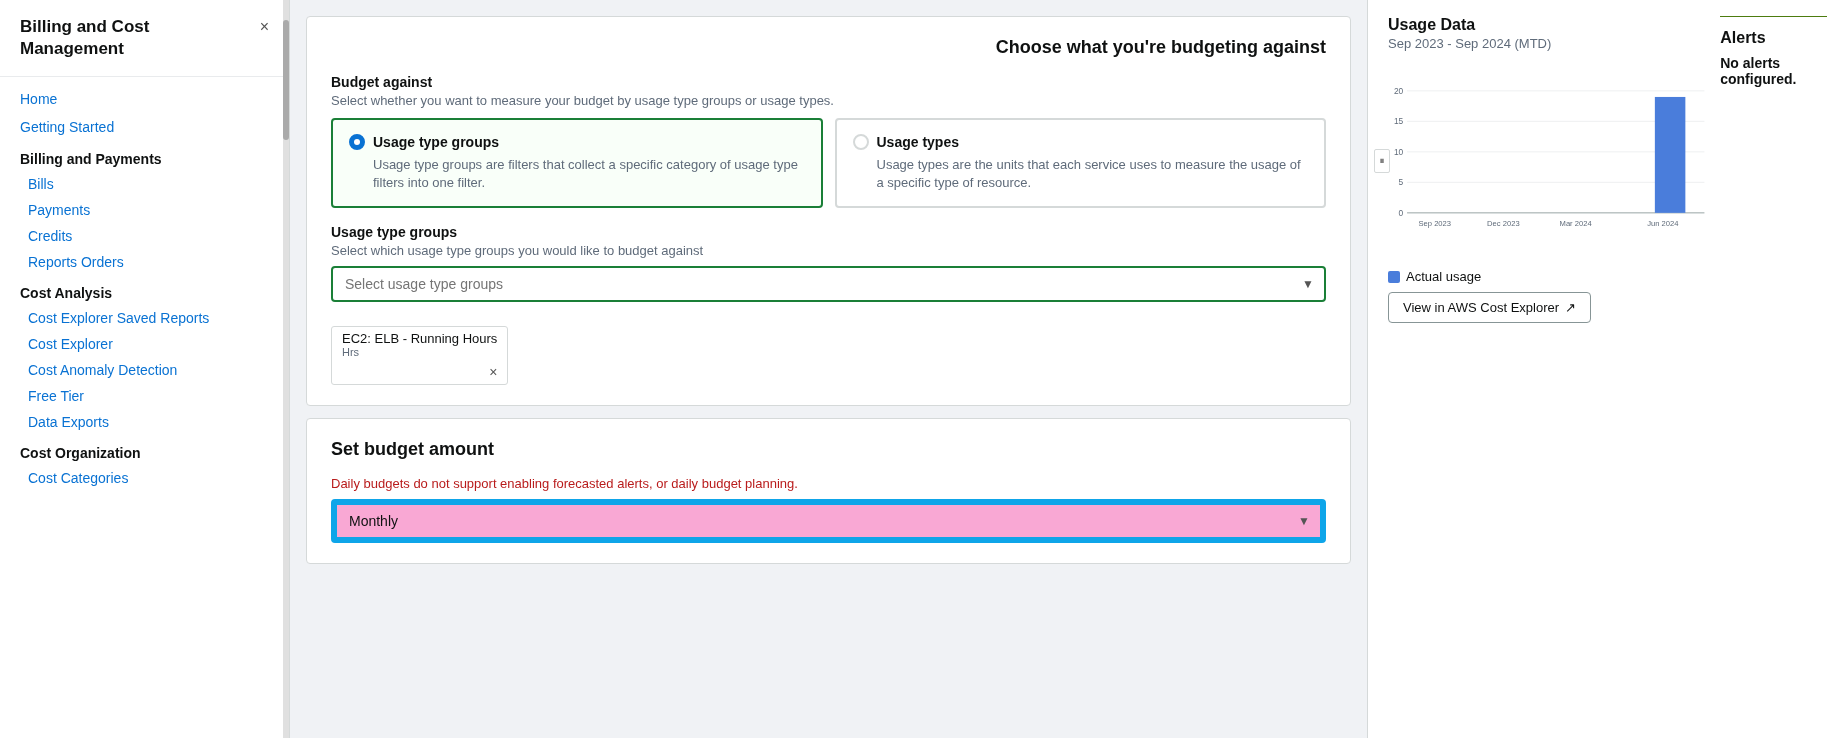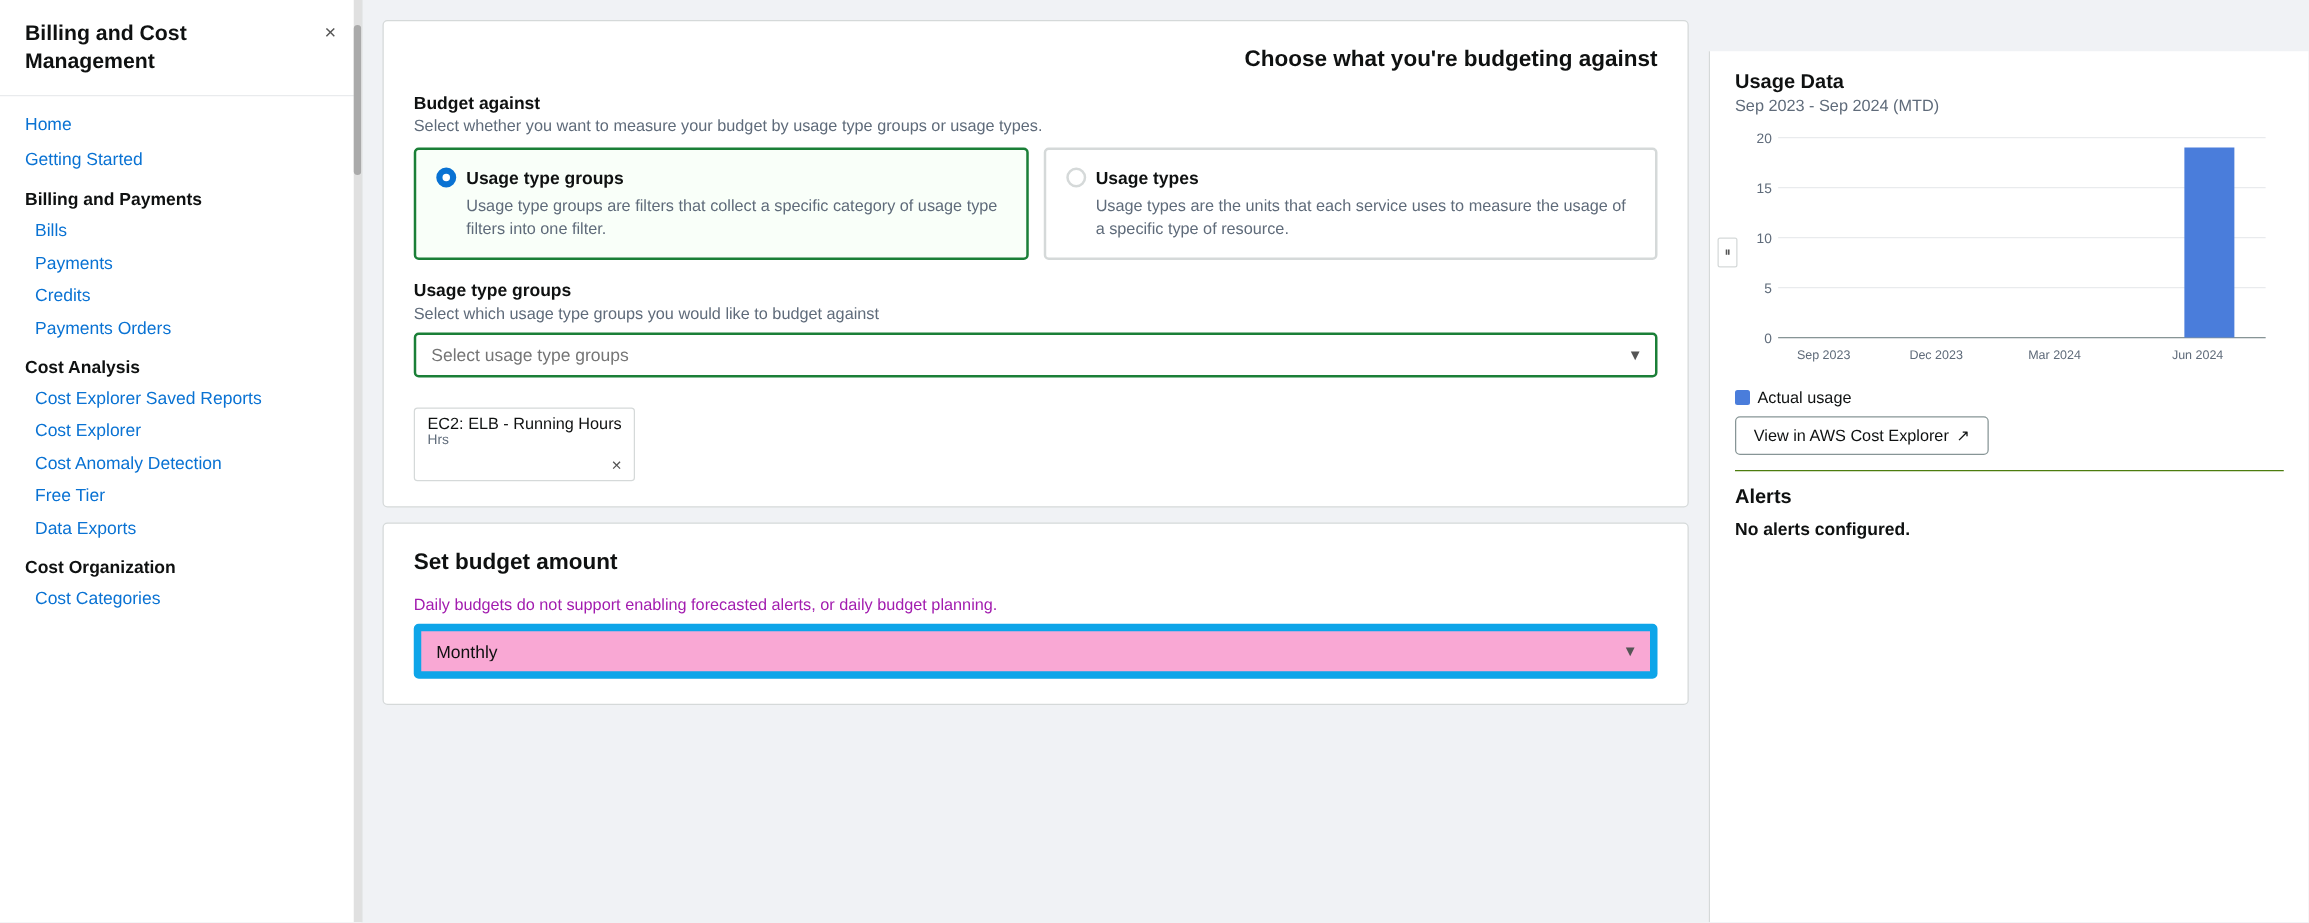--- a/index.html
+++ b/index.html
@@ -252,21 +252,21 @@
       color: #0f1111;
     }
     .period-label {
       font-size: 14px;
       font-weight: 700;
       color: #0f1111;
       margin-bottom: 3px;
     }
     .period-desc {
       font-size: 13px;
-      color: #a21caf;
+      color: #b91c1c;
       margin-bottom: 8px;
     }
     .period-select-wrapper {
       position: relative;
       border: 6px solid #0ea5e9;
       border-radius: 4px;
       background: #f9a8d4;
     }
     .period-select {
       width: 100%;
@@ -291,23 +291,22 @@
 
     
     .right-panel {
       width: 480px;
       min-width: 480px;
       background: #fff;
       border-left: 1px solid #d5d9d9;
       padding: 16px 20px;
       overflow-y: auto;
       display: flex;
-      flex-direction: column;
+      flex-direction: row;
       gap: 12px;
-      margin-top: 41px;
     }
     .panel-section-title {
       font-size: 16px;
       font-weight: 700;
       color: #0f1111;
       margin-bottom: 2px;
     }
     .panel-section-subtitle {
       font-size: 13px;
       color: #5f6b7a;
@@ -396,21 +395,21 @@
   <div class="sidebar-scrollbar">
     <div class="sidebar-scrollbar-thumb"></div>
   </div>
   <nav class="sidebar-nav">
     <div class="sidebar-nav-item">Home</div>
     <div class="sidebar-nav-item">Getting Started</div>
     <div class="sidebar-nav-section">Billing and Payments</div>
     <div class="sidebar-nav-sub">Bills</div>
     <div class="sidebar-nav-sub">Payments</div>
     <div class="sidebar-nav-sub">Credits</div>
-    <div class="sidebar-nav-sub">Payments Orders</div>
+    <div class="sidebar-nav-sub">Reports Orders</div>
     <div class="sidebar-nav-section">Cost Analysis</div>
     <div class="sidebar-nav-sub">Cost Explorer Saved Reports</div>
     <div class="sidebar-nav-sub">Cost Explorer</div>
     <div class="sidebar-nav-sub">Cost Anomaly Detection</div>
     <div class="sidebar-nav-sub">Free Tier</div>
     <div class="sidebar-nav-sub">Data Exports</div>
     <div class="sidebar-nav-section">Cost Organization</div>
     <div class="sidebar-nav-sub">Cost Categories</div>
   </nav>
 </div>

